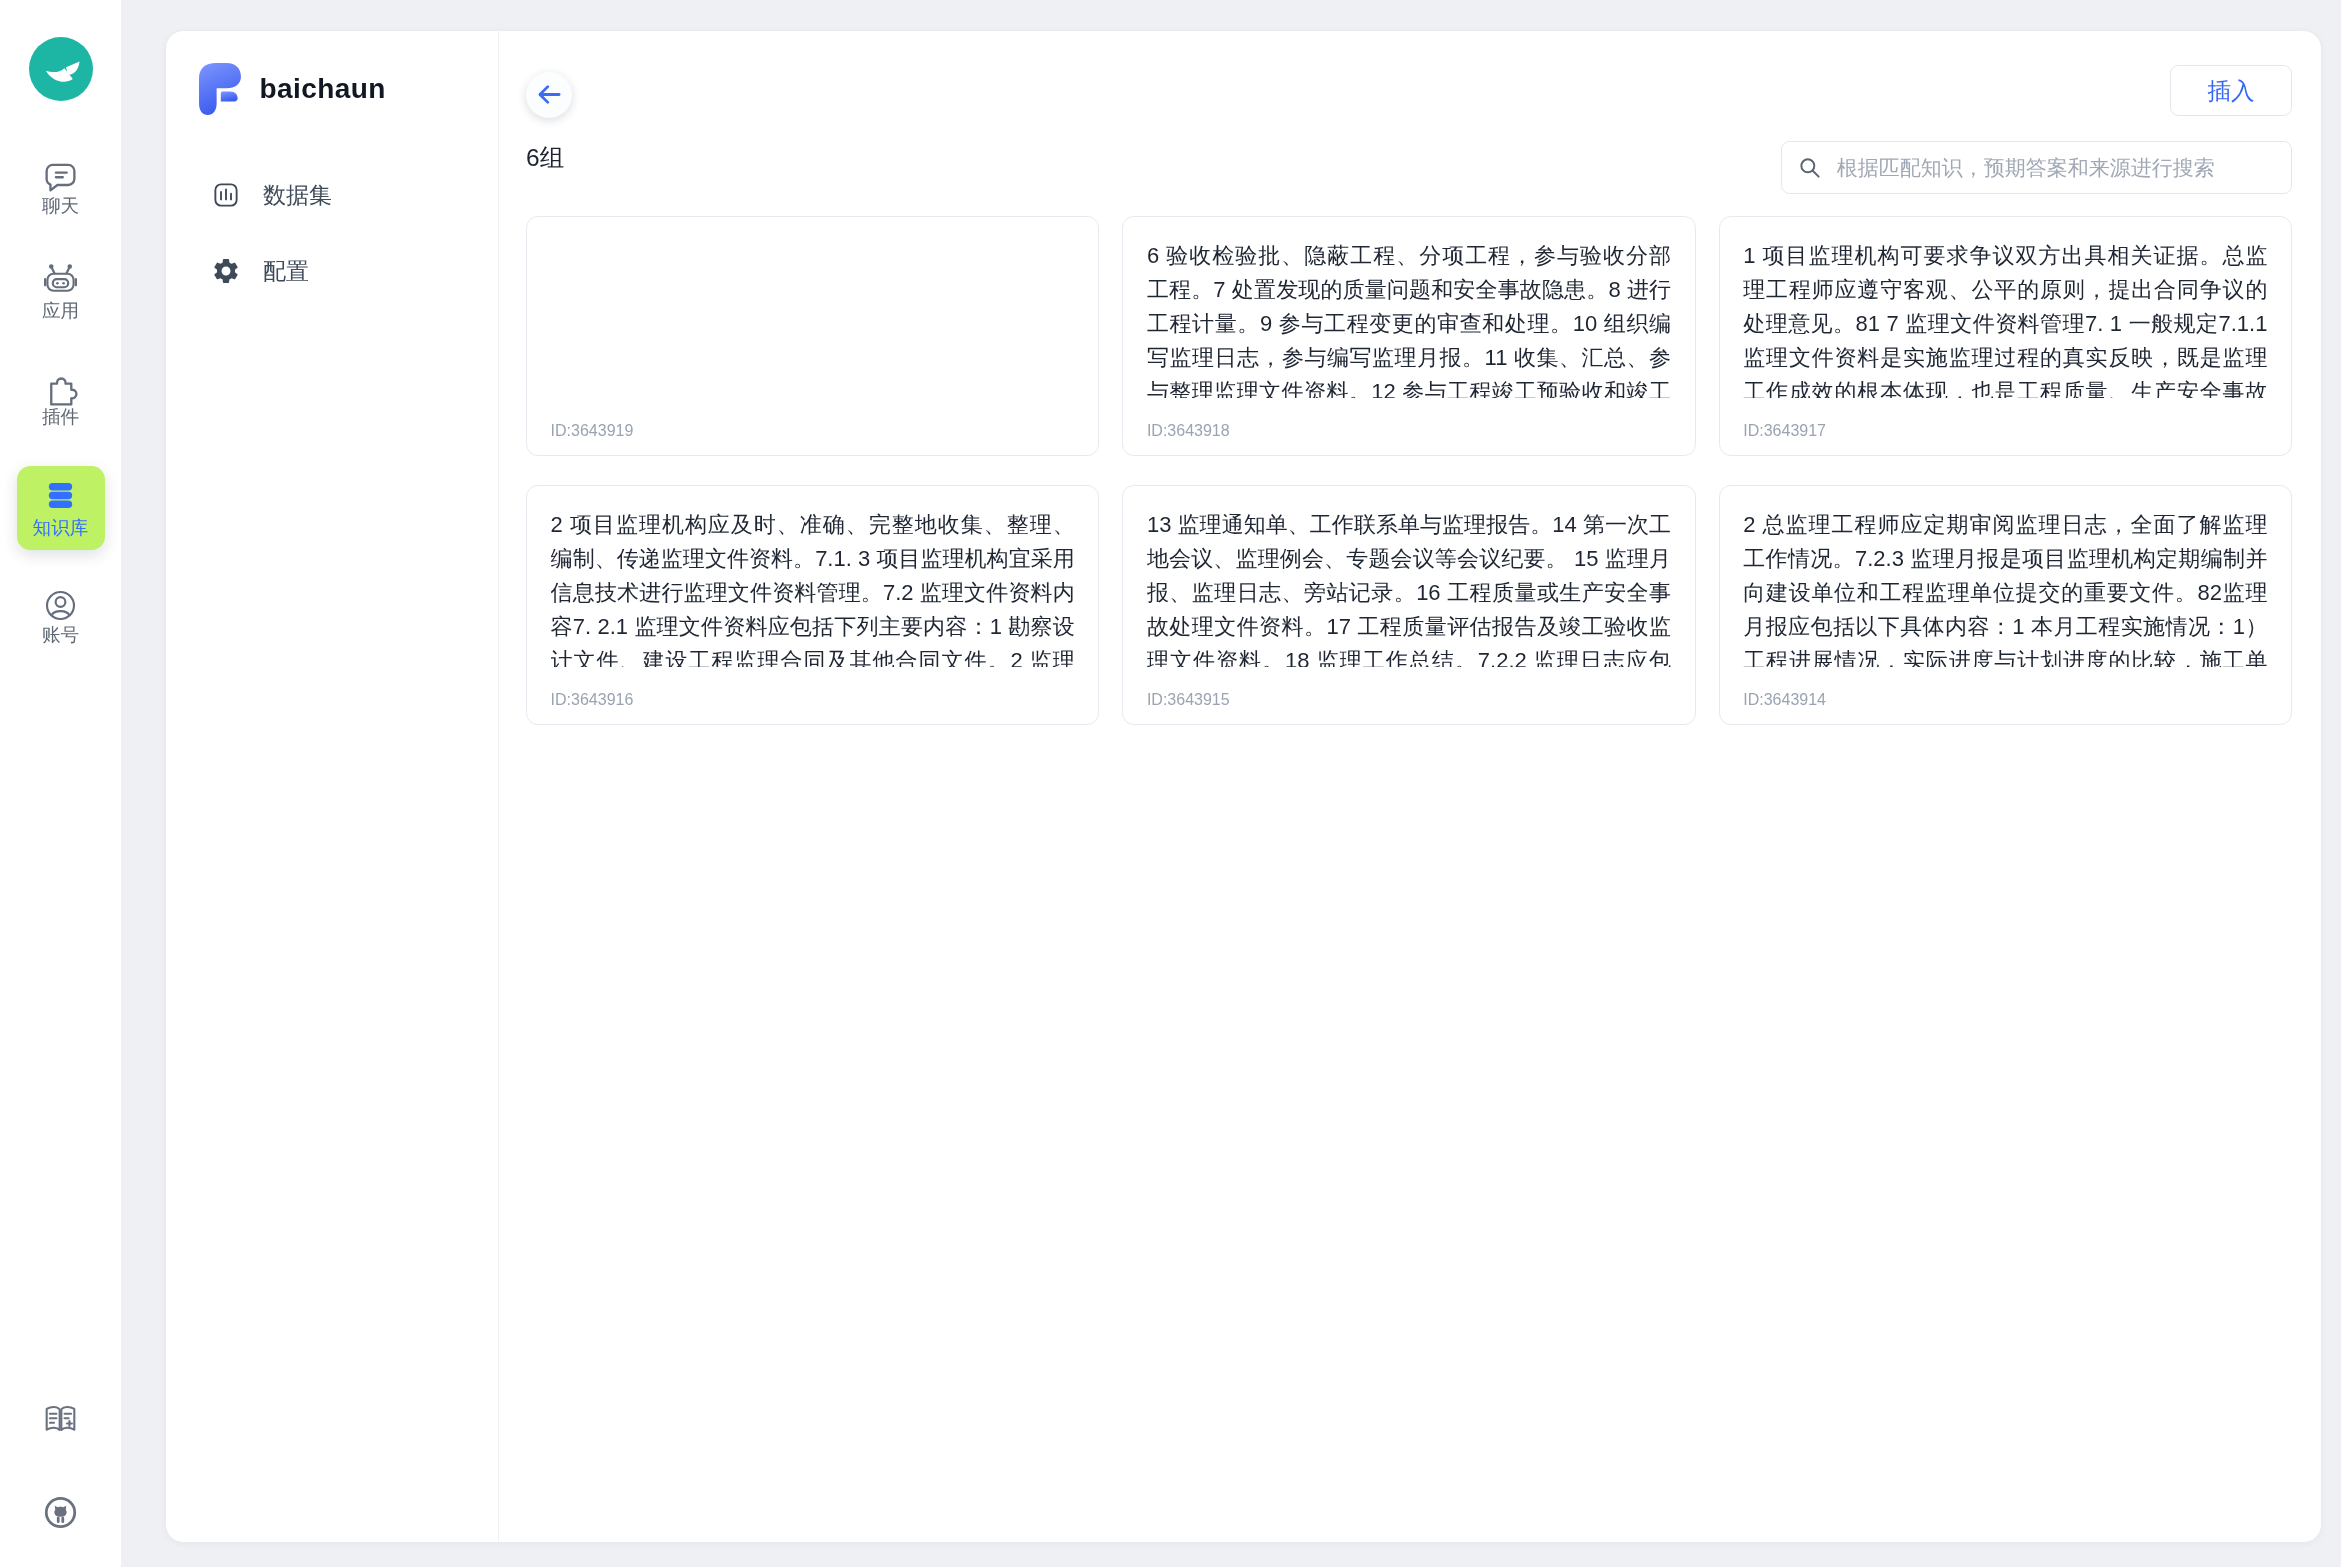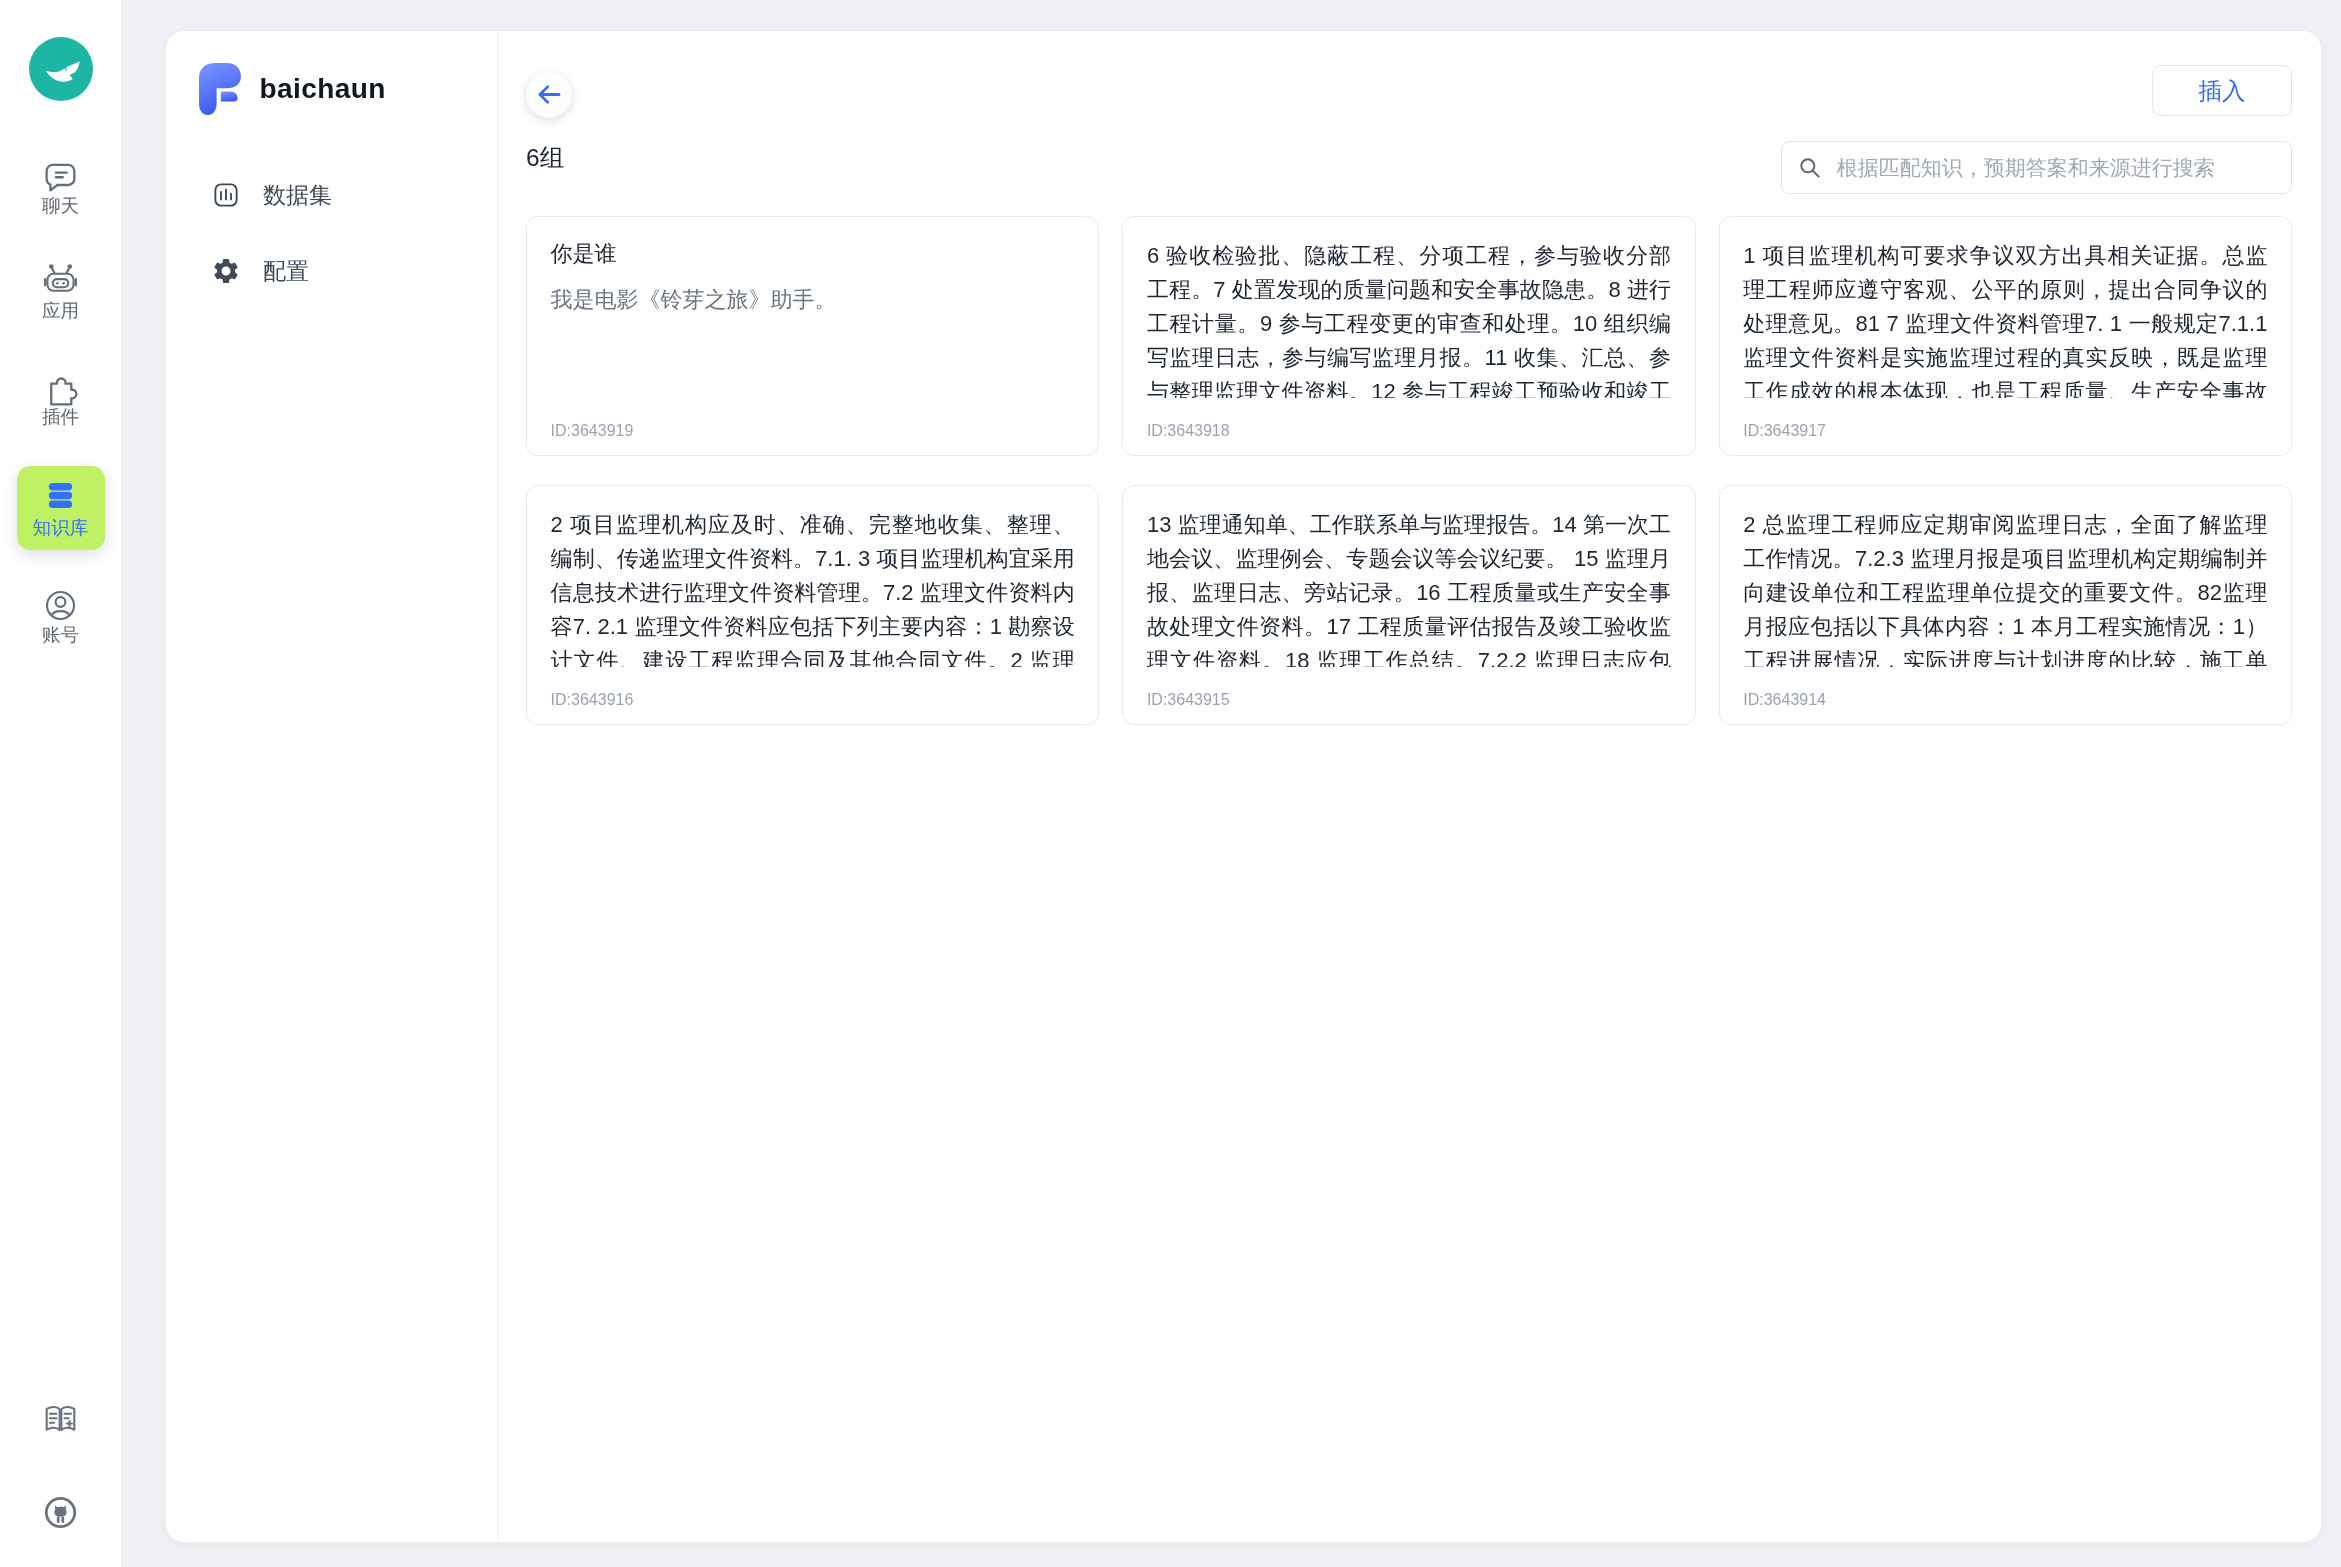--- a/index.html
+++ b/index.html
@@ -75,21 +75,21 @@
   .main { flex:1; min-width:0; padding:34px 29px 0 27px; display:flex; flex-direction:column; }
   .header-row { display:flex; align-items:flex-start; }
   .hdr-back { margin-top:6.8px; }
   .title-block { margin-left:22px; }
   .title-line { display:flex; align-items:center; gap:13.5px; }
   .file-badge { width:27px; height:30px; border:3.8px solid #4e86ff; background:#d9e6ff; border-radius:7.6px; position:relative; flex-shrink:0; }
   .file-badge::after { content:""; position:absolute; left:1.7px; top:2.5px; width:5px; height:16px; background:#4e86ff; border-radius:2.5px; }
   .page-title { font-size:28px; margin:0; font-weight:700; color:#1c2330; }
   .file-id { font-size:20px; color:#97a0af; margin-top:7.6px; }
   .insert-btn {
-    margin-left:auto; width:140px; height:51px; border:1.7px solid #e2e5ec; border-radius:8.4px;
+    margin-left:auto; width:122px; height:51px; border:1.7px solid #e2e5ec; border-radius:8.4px;
     background:#fff; color:#3567f2; font-size:23.6px; cursor:pointer;
     font-family:"Liberation Sans","DejaVu Sans",sans-serif;
   }
   .toolbar-row { display:flex; justify-content:space-between; margin-top:23.6px; }
   .group-count { font-size:24.5px; color:#1d2532; }
   .search-box {
     width:511px; height:53px; border:1.7px solid #e2e5ec; border-radius:8.4px; background:#fff;
     display:flex; align-items:center; gap:11.8px; padding:0 15px; cursor:text;
   }
   .search-box svg { width:26px; height:26px; flex-shrink:0; }
@@ -252,24 +252,20 @@
         <svg viewBox="0 0 48 48" fill="none" stroke="#5b6472" stroke-width="3.6" stroke-linecap="round">
           <circle cx="20" cy="20" r="12"></circle>
           <line x1="29" y1="29" x2="40" y2="40"></line>
         </svg>
         <input type="text" placeholder="根据匹配知识，预期答案和来源进行搜索" style="">
       </div>
     </div>
 
     <div class="cards">
   <div class="card">
-    <div class="card-content">
-      <div class="card-title">你是谁</div>
-      <div class="card-body muted">我是电影《铃芽之旅》助手。</div>
-    </div>
     <div class="card-id">ID:3643919</div>
   </div>
 
   <div class="card">
     <div class="card-content">
 
       <div class="card-body">6 验收检验批、隐蔽工程、分项工程，参与验收分部工程。7 处置发现的质量问题和安全事故隐患。8 进行工程计量。9 参与工程变更的审查和处理。10 组织编写监理日志，参与编写监理月报。11 收集、汇总、参与整理监理文件资料。12 参与工程竣工预验收和竣工验收。</div>
     </div>
     <div class="card-id">ID:3643918</div>
   </div>

